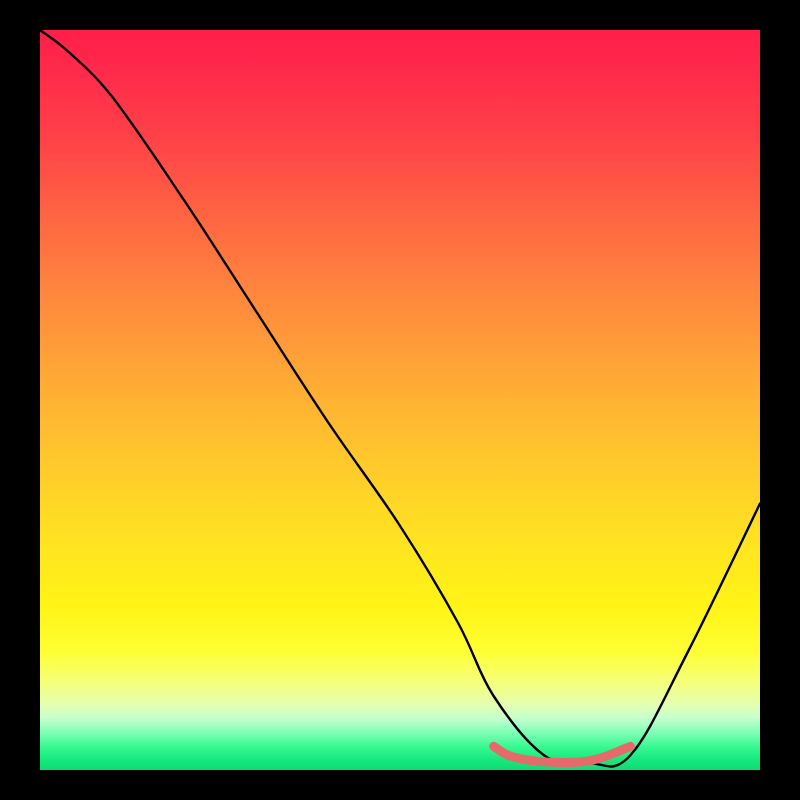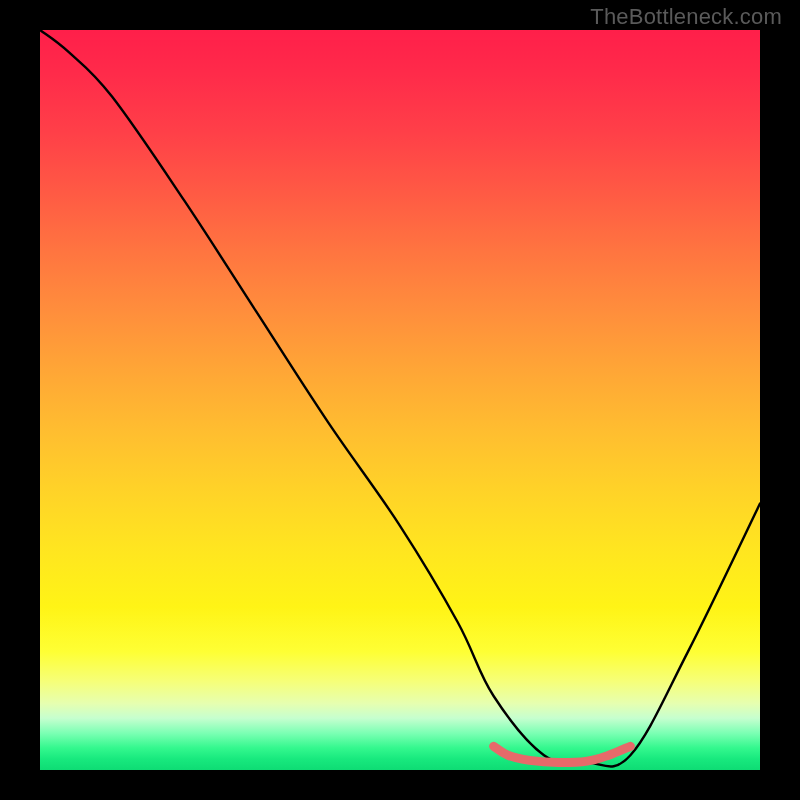--- a/index.html
+++ b/index.html
@@ -66,21 +66,20 @@
     inset: 0;
     width: 100%;
     height: 100%;
     overflow: visible;
   }
 </style>
 </head>
 <body>
 
 <div class="frame">
-  <div class="watermark">TheBottleneck.com</div>
 
   <div class="plot-area">
     <div class="gradient"></div>
     <svg class="chart" viewBox="0 0 720 740" preserveAspectRatio="none">
       <path id="curve-path" fill="none" stroke="#000000" stroke-width="2.4" stroke-linecap="round" stroke-linejoin="round" d="M 0.0 0.0 C 5.2 4.0, 15.8 10.2, 28.8 22.2 C 41.8 34.2, 51.3 40.0, 72.0 66.6 C 92.7 93.2, 118.1 131.6, 144.0 170.2 C 169.9 208.8, 190.1 241.2, 216.0 281.2 C 241.9 321.2, 262.1 353.6, 288.0 392.2 C 313.9 430.8, 336.7 459.8, 360.0 495.8 C 383.3 531.8, 400.8 561.4, 417.6 592.0 C 434.4 622.6, 438.0 642.0, 453.6 666.0 C 469.2 690.0, 487.2 713.2, 504.0 725.2 C 520.8 737.2, 531.6 732.6, 547.2 732.6 C 562.8 732.6, 572.3 745.2, 590.4 725.2 C 608.5 705.2, 624.7 666.9, 648.0 621.6 C 671.3 576.3, 707.0 500.2, 720.0 473.6"></path>
       <path id="valley-path" fill="none" stroke="#e66a6a" stroke-width="9" stroke-linecap="round" stroke-linejoin="round" d="M 453.6 716.3 C 456.2 717.9, 461.5 722.7, 468.0 725.2 C 474.5 727.7, 480.5 729.0, 489.6 730.4 C 498.7 731.7, 508.0 732.5, 518.4 732.6 C 528.8 732.7, 538.1 732.5, 547.2 731.1 C 556.3 729.8, 561.0 727.9, 568.8 725.2 C 576.6 722.5, 586.5 717.9, 590.4 716.3"></path>
     </svg>
   </div>
 </div>
 

